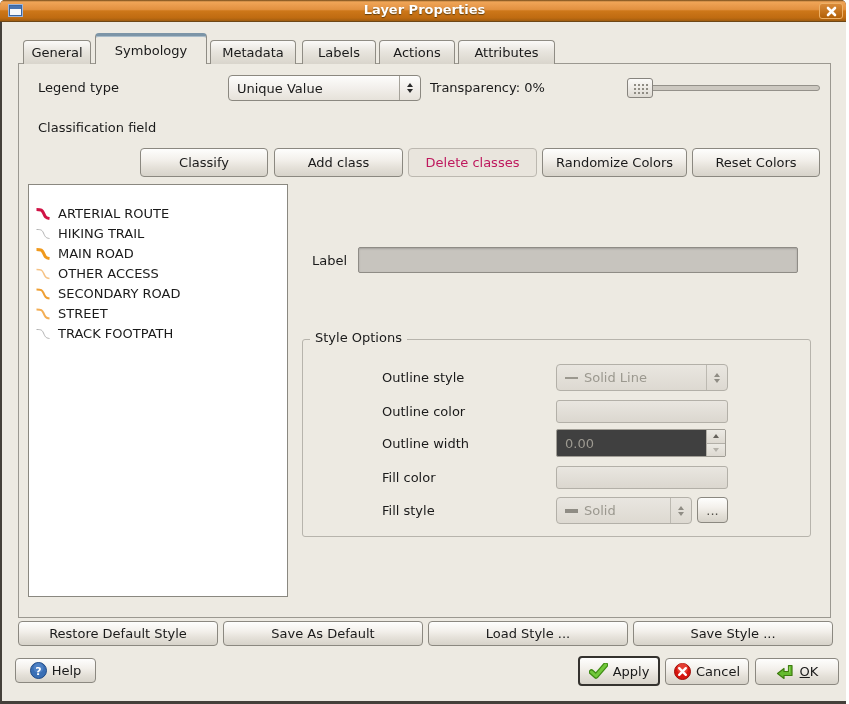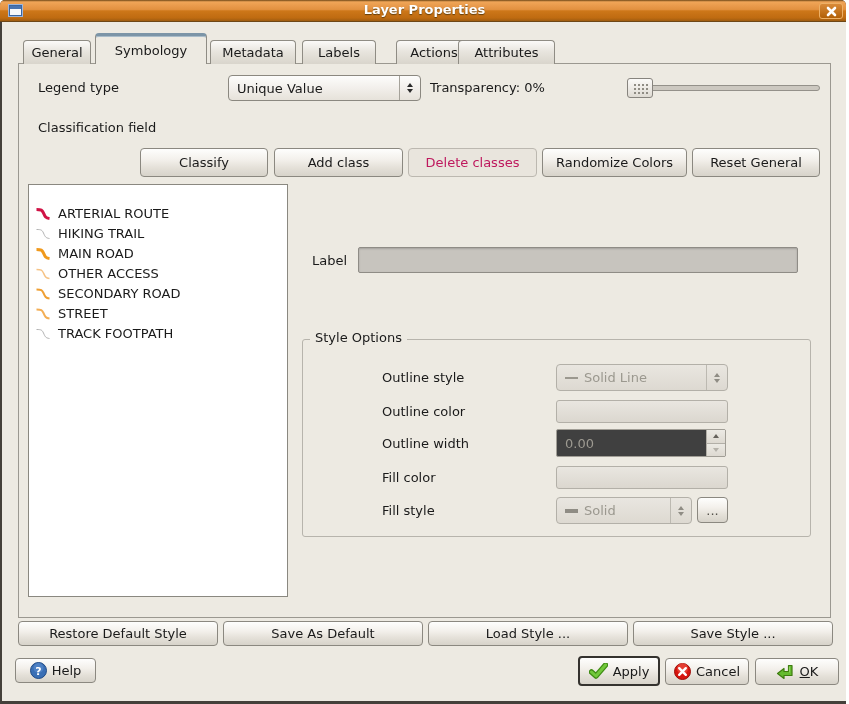--- a/index.html
+++ b/index.html
@@ -105,21 +105,21 @@
       </div>
     <div class="tab active abs" style="left:93px; width:112px;">
         <span>Symbology</span>
       </div>
     <div class="tab abs" style="left:208px; width:86px;">
         <span>Metadata</span>
       </div>
     <div class="tab abs" style="left:300px; width:74px;">
         <span>Labels</span>
       </div>
-    <div class="tab abs" style="left:394px; width:76px;align-items:center;">
+    <div class="tab abs" style="left:377px; width:76px;align-items:center;">
         <span>Actions</span>
       </div>
     <div class="tab abs" style="left:456px; width:97px;">
         <span>Attributes</span>
       </div>
 
     <div class="abs fld-label" style="left:36px; top:56px;">Legend type</div>
     <div class="combo abs" style="left:226px; top:53px; width:193px; height:26px;">
       <span class="combo-text">Unique Value</span>
       <span class="combo-arrows">
@@ -132,21 +132,21 @@
     <div class="abs" style="left:625px; top:56px; width:26px; height:20px; border:1px solid #87847e; border-radius:3px; background:linear-gradient(180deg,#fbfaf8,#dfdbd3);">
       <div style="position:absolute; left:5px; top:4px; width:15px; height:11px; background-image:radial-gradient(#8f8c84 0.9px, transparent 1.1px); background-size:4px 4px;"></div>
     </div>
 
     <div class="abs fld-label" style="left:36px; top:96px;">Classification field</div>
 
     <div class="btn abs" style="left:138px; top:126px; width:128px; height:29px;">Classify</div>
     <div class="btn abs" style="left:272px; top:126px; width:129px; height:29px;">Add class</div>
     <div class="btn disabled abs" style="left:406px; top:126px; width:129px; height:29px;">Delete classes</div>
     <div class="btn abs" style="left:540px; top:126px; width:145px; height:29px;">Randomize Colors</div>
-    <div class="btn abs" style="left:690px; top:126px; width:128px; height:29px;">Reset General</div>
+    <div class="btn abs" style="left:690px; top:126px; width:128px; height:29px;">Reset Colors</div>
 
     <div id="listbox" class="abs">
       <div class="list-item">
         <svg class="class-icon" viewBox="0 0 16 13" fill="none">
             <path d="M1.5,2.5 C6.5,2.5 7,3 8.5,6 C10,9.5 10.5,11 14.5,11.5" stroke="#d01245" stroke-width="3"></path>
           </svg>
         <span>ARTERIAL ROUTE</span>
       </div>
       <div class="list-item">
         <svg class="class-icon" viewBox="0 0 16 13" fill="none">

